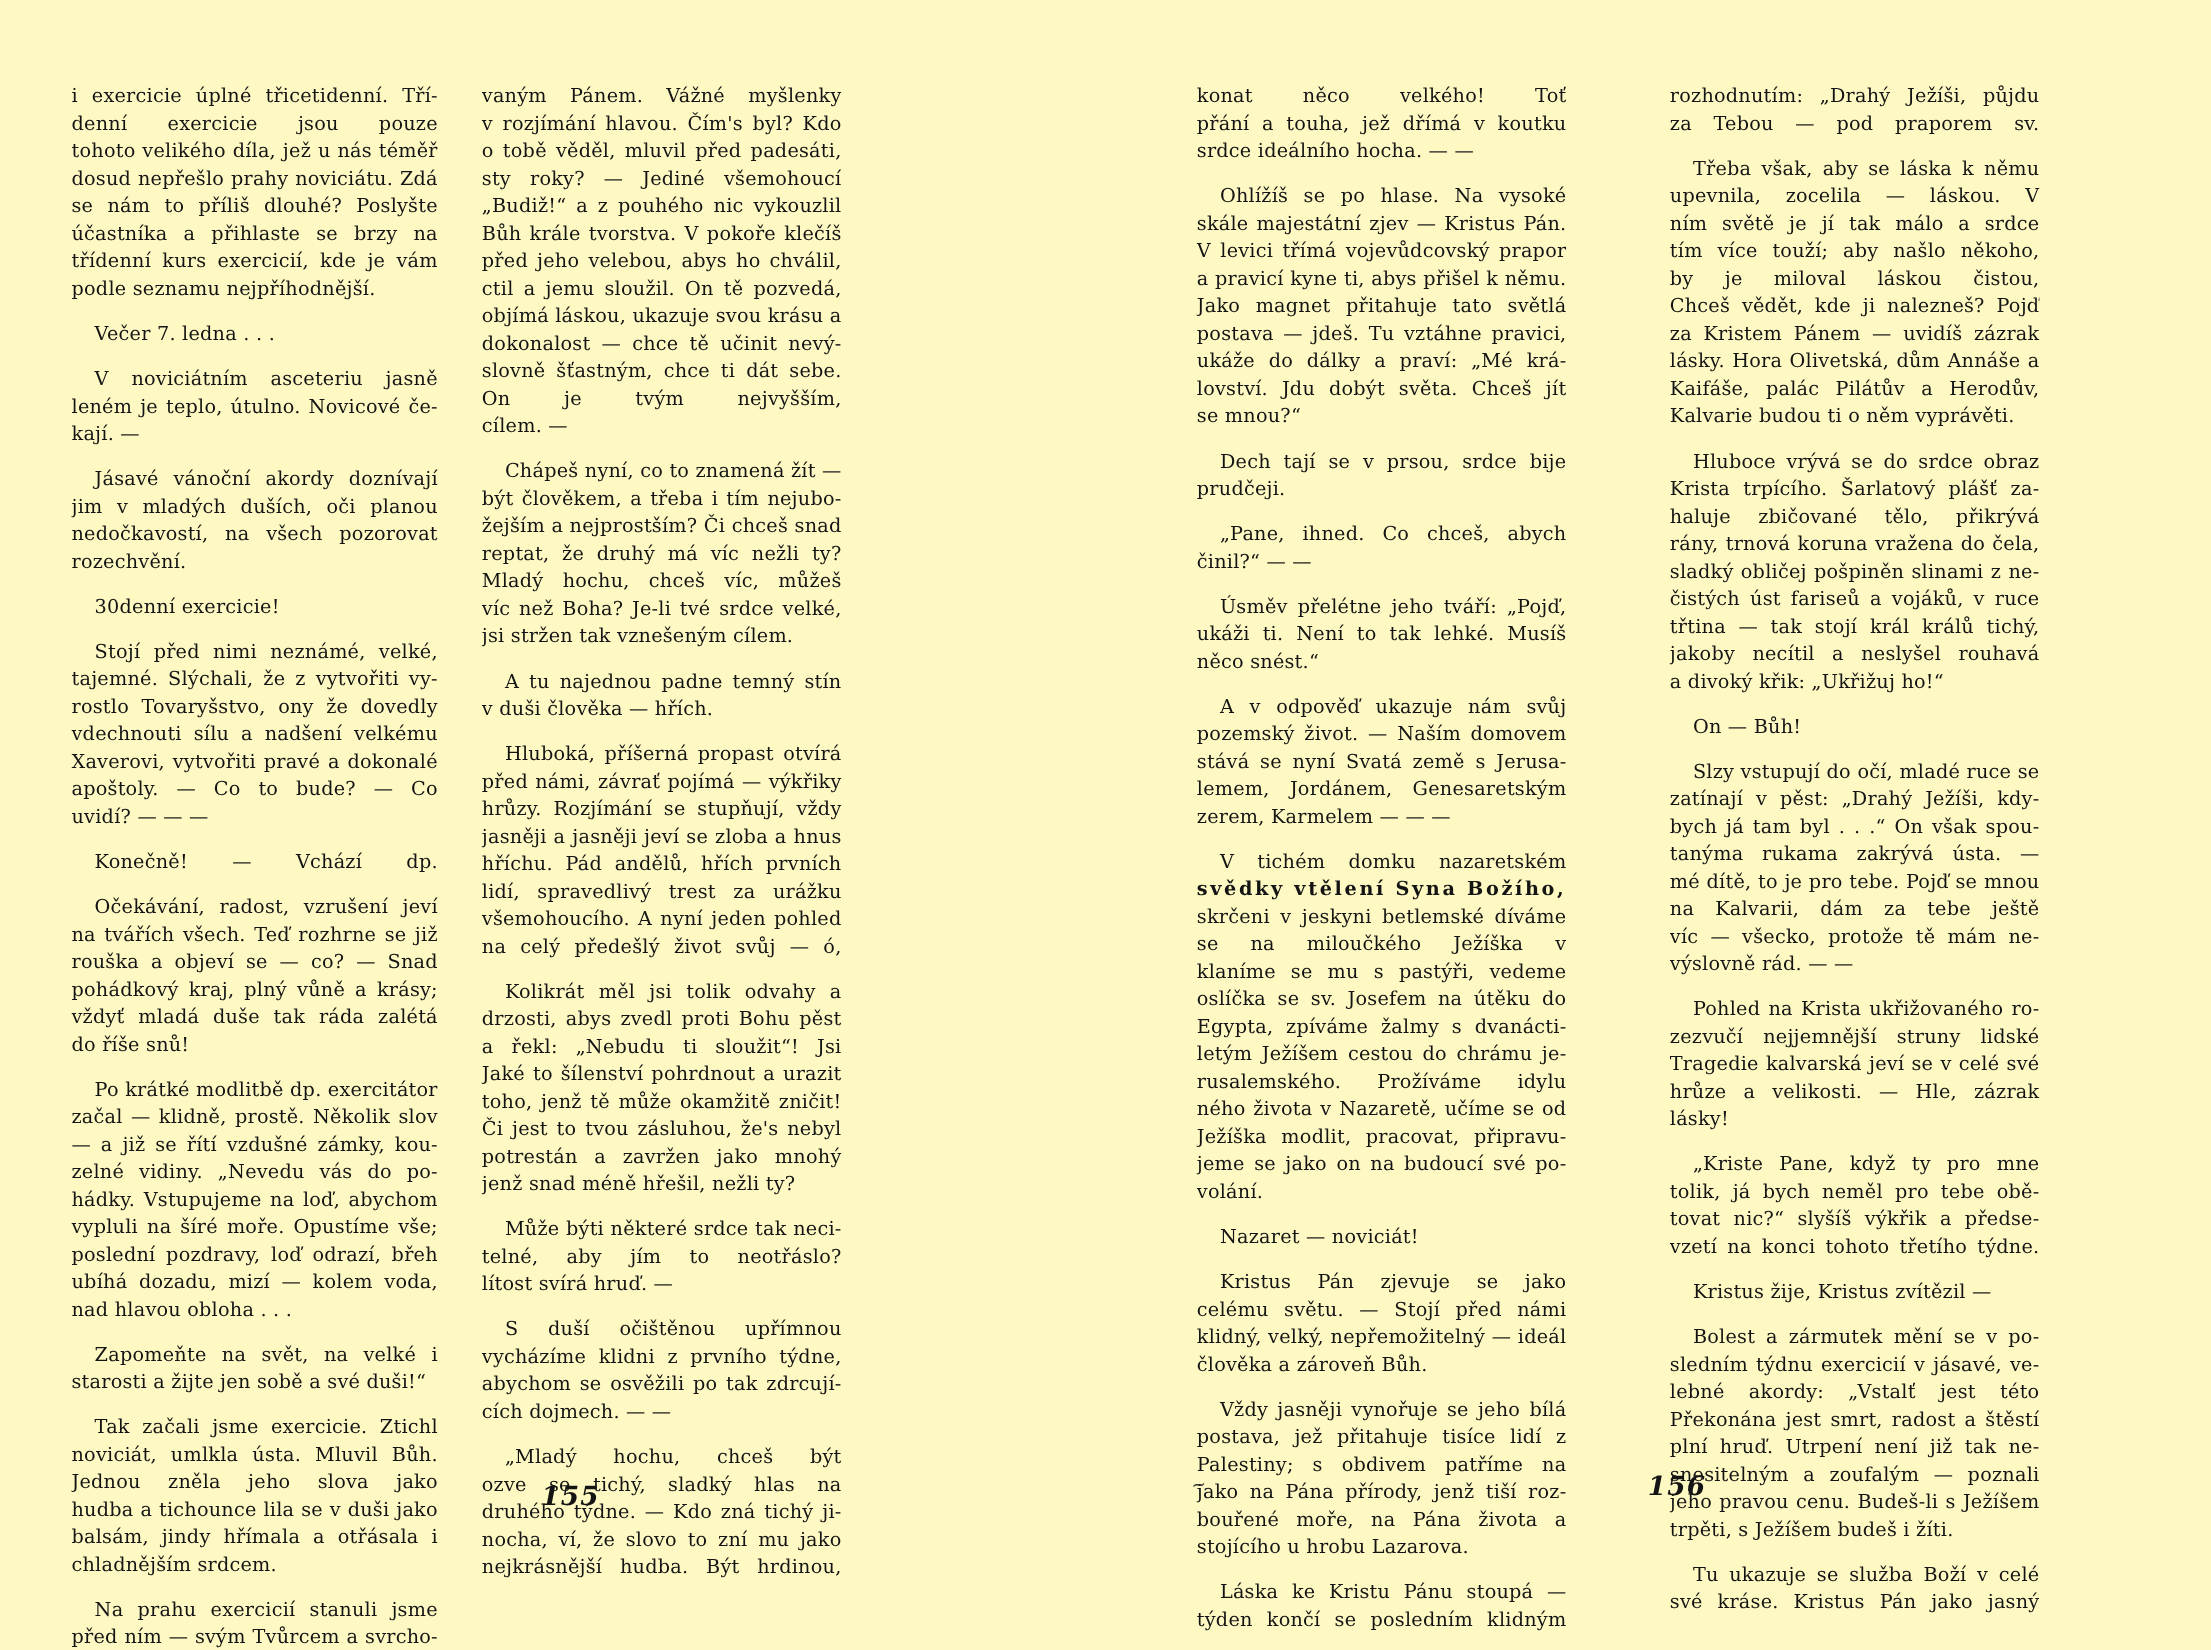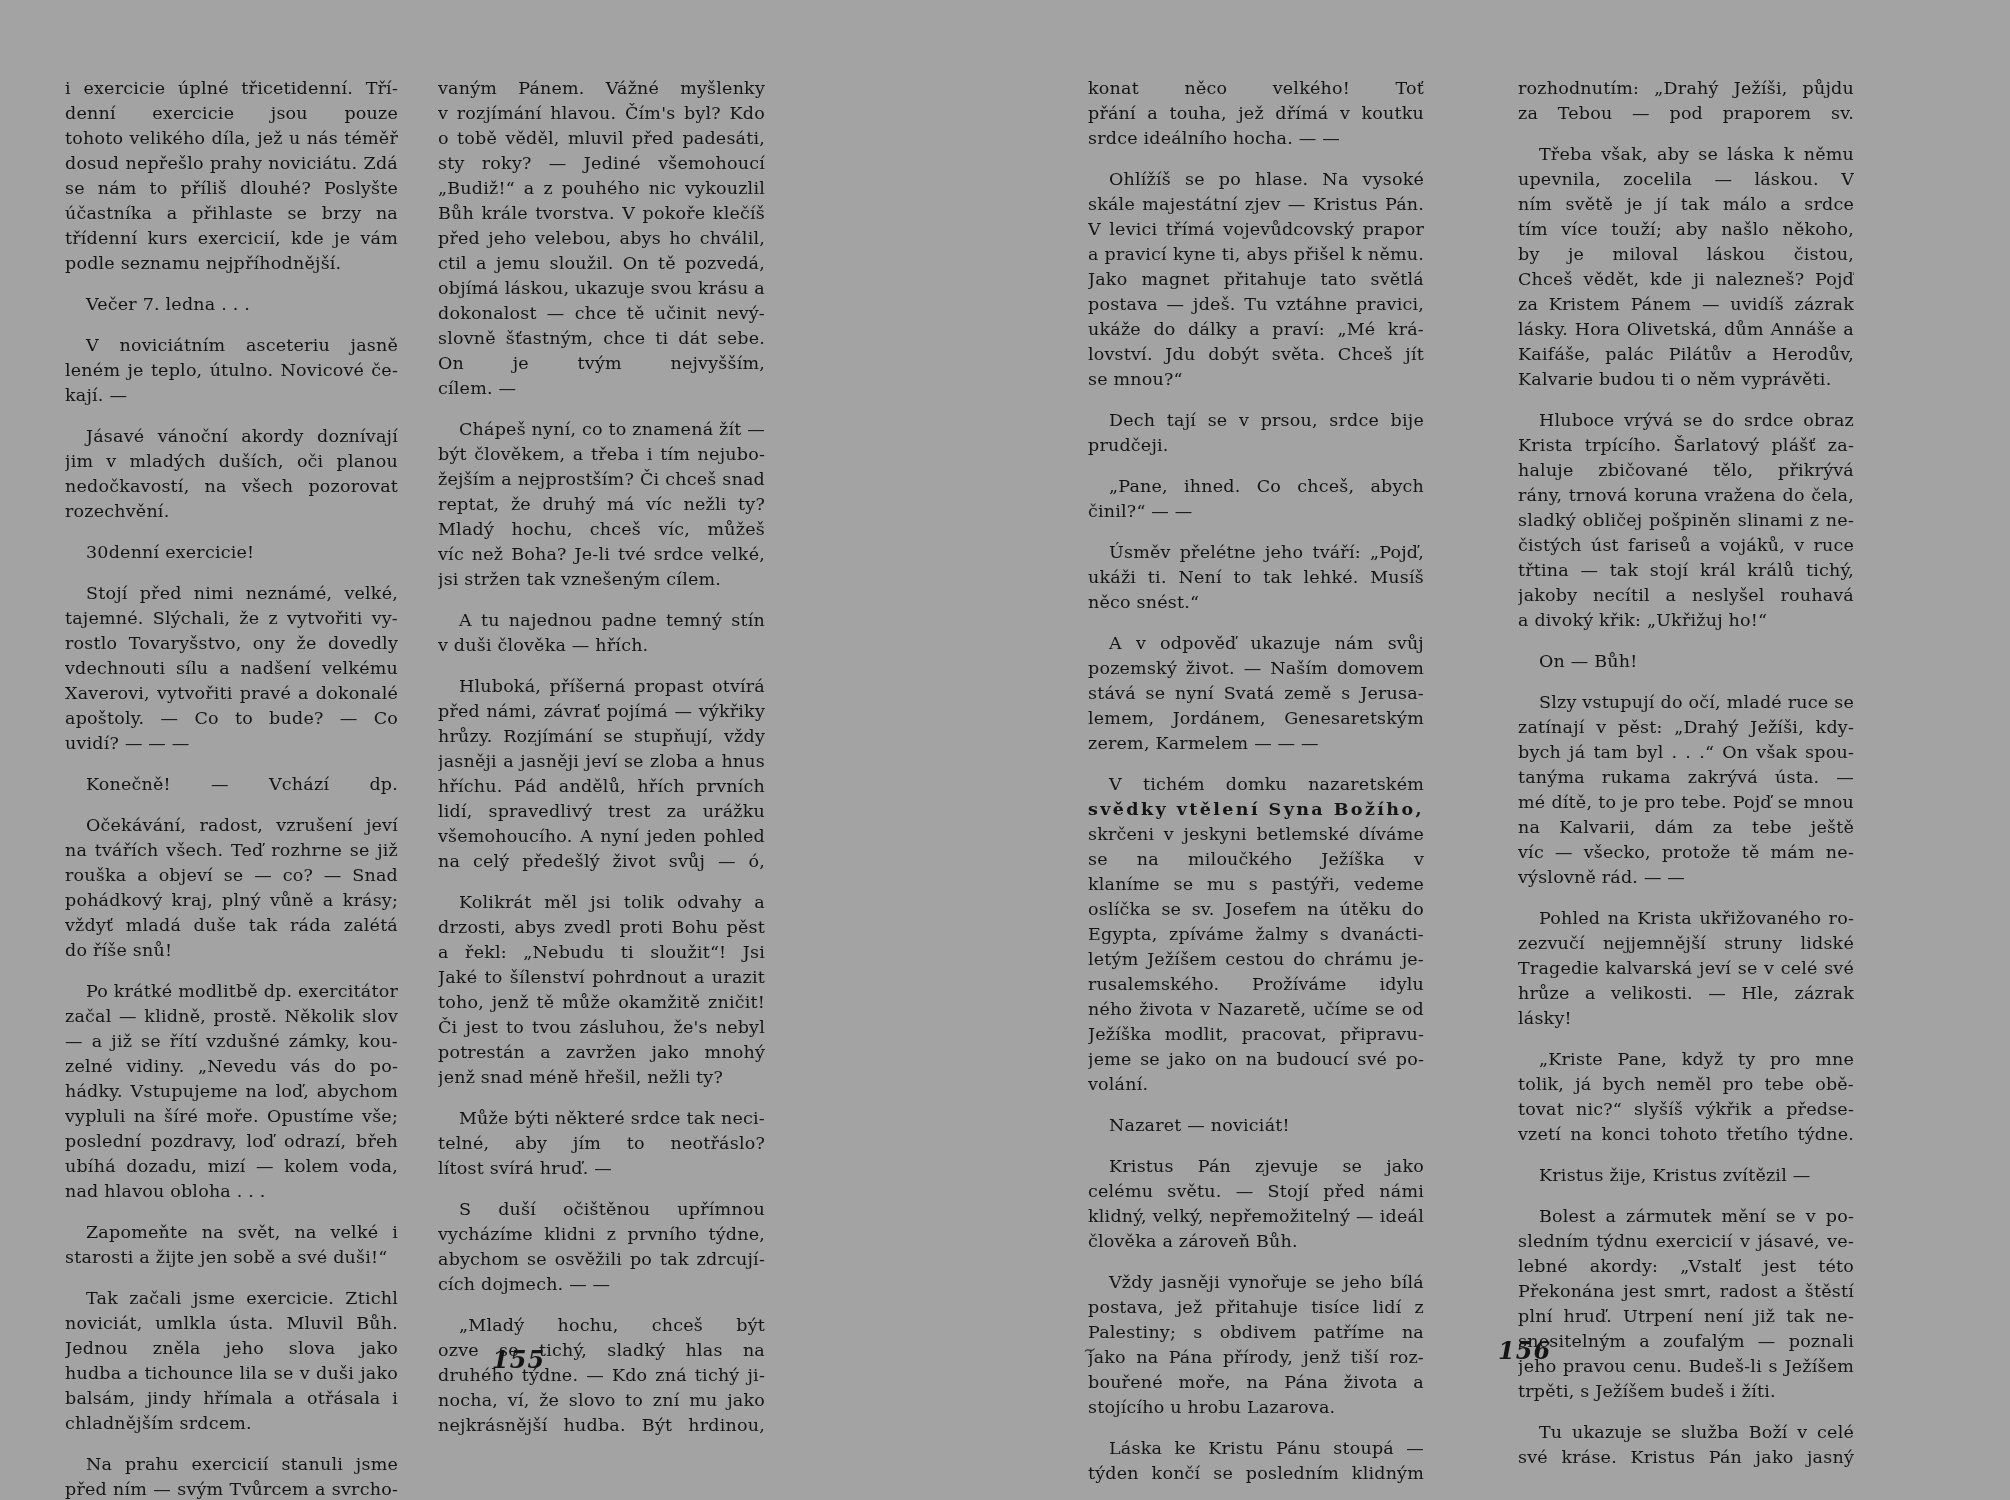--- a/index.html
+++ b/index.html
@@ -1,20 +1,20 @@
 <!DOCTYPE html>
 <html><head>
 <meta charset="utf-8">
 <style>
   html, body { margin: 0; padding: 0; }
   #canvas {
     position: relative;
     width: 2010px;
     height: 1500px;
-    background: #a3a3a3;
+    background: #fef9c3;
     font-family: "DejaVu Serif", "Liberation Serif", serif;
     color: #141414;
     overflow: hidden;
   }
   .page { position: absolute; top: 0; height: 1500px; }
   .column {
     position: absolute;
     top: 76px;
     font-size: 17.5px;
     letter-spacing: 0.2px;

